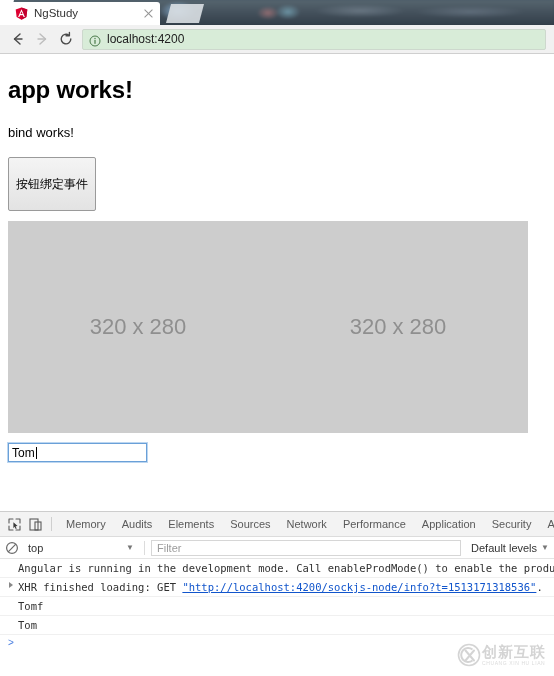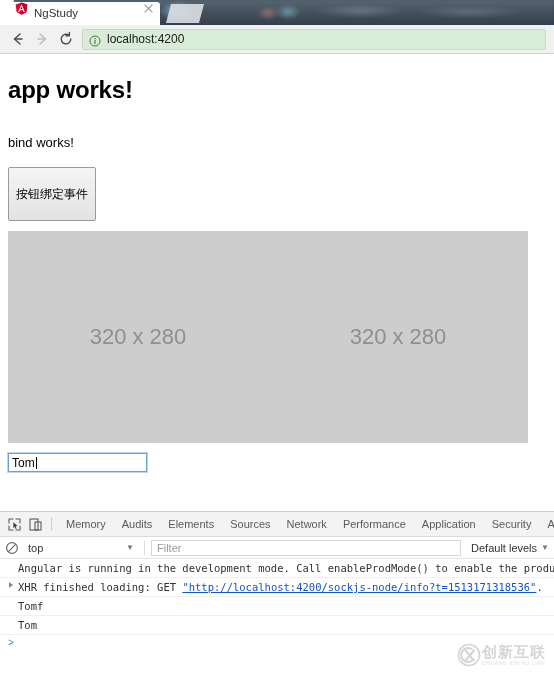--- a/index.html
+++ b/index.html
@@ -31,21 +31,21 @@
     filter: blur(1.2px);
   }
   .tabstrip-left-wedge{
     position:absolute; left:0; top:0; width:14px; height:25px;
     background:#fff;
     clip-path: polygon(0 0, 14px 0, 8px 25px, 0 25px);
   }
   .tab {
     position:absolute; left:8px; top:2px; width:152px; height:23px;
     background:#fff; border-radius:3px 3px 0 0;
-    display:flex; padding:0 5px 0 7px;
+    display:flex; align-items:center; padding:0 5px 0 7px;
   }
   .tab-favicon { width:13px; height:13px; flex:0 0 13px; margin-right:6px; position:relative; }
   .tab-favicon svg { display:block; }
   .tab-title {
     font-size:11.5px; color:#333; flex:1 1 auto;
     white-space:nowrap; overflow:hidden; line-height:23px;
   }
   .tab-close {
     width:13px; height:13px; flex:0 0 13px; position:relative; opacity:.65;
   }
@@ -78,21 +78,21 @@
   
   .viewport {
     position:absolute; left:0; top:55px; width:554px; height:456px;
     background:#fff; overflow:hidden;
   }
   .page { padding: 8px 8px 0 8px; }
   h1.app-title {
     font-size:24px; font-weight:bold; color:#000;
     margin:14px 0 0 0; line-height:1.1; letter-spacing:-0.2px;
   }
-  p.bind-text { font-size:13px; color:#000; margin:32px 0 0 0; }
+  p.bind-text { font-size:13px; color:#000; margin:22px 0 0 0; }
   .evt-btn {
     margin-top:17px;
     font-family:"Liberation Sans", sans-serif;
     font-size:12px; color:#000;
     background: linear-gradient(180deg,#f4f4f4,#e3e3e3);
     border:1px solid #9a9a9a; border-radius:2px;
     padding:19px 7px; line-height:14px;
   }
   .img-row { display:flex; margin-top:10px; }
   .img-ph {

